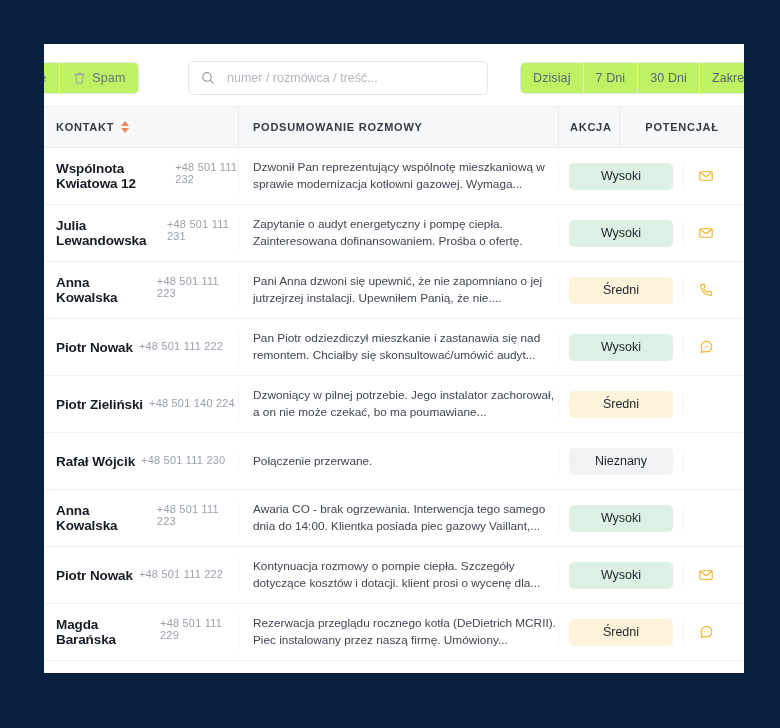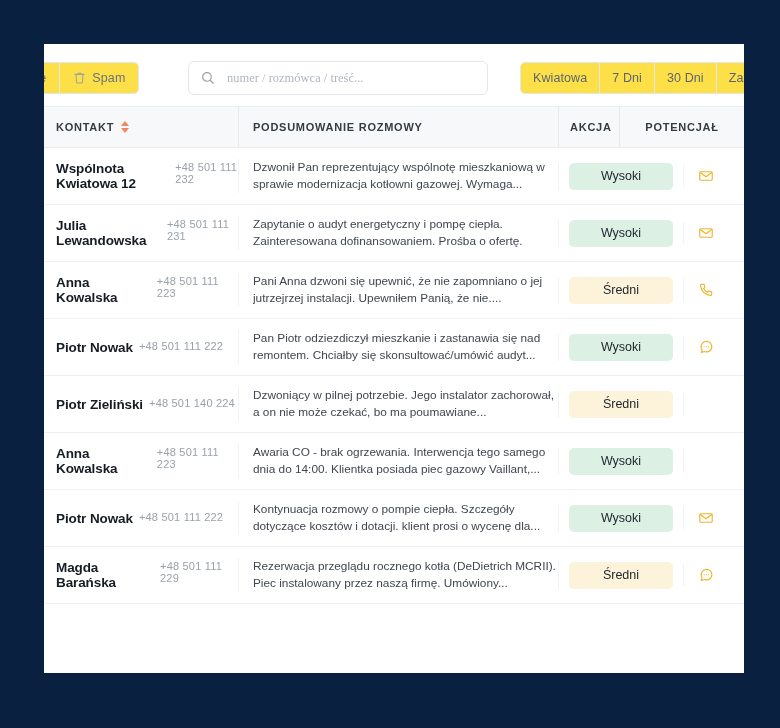--- a/index.html
+++ b/index.html
@@ -44,21 +44,21 @@
   .btn-group > .grp-btn + .grp-btn { border-left: 1px solid #e3e6ea; }
 
   .grp-btn {
     display: flex;
     align-items: center;
     justify-content: center;
     gap: 6px;
     padding: 0 13px;
     font-size: 12.5px;
     color: #6b7280;
-    background: #fde047;
+    background: #bef264;
     white-space: nowrap;
     cursor: pointer;
     letter-spacing: .1px;
   }
 
   
   #filter-group-left {
     position: absolute;
     left: -44px;
     top: 18px;
@@ -77,21 +77,21 @@
     display: flex;
     align-items: center;
     padding: 0 12px;
     background: #fff;
   }
   #search-input {
     border: none;
     outline: none;
     flex: 1;
     font-size: 12.5px;
-    font-family: Liberation Serif, serif;
+    font-family: Liberation Sans, sans-serif;
     color: #3a4351;
     margin-left: 12px;
     background: transparent;
   }
   #search-input::placeholder { color: #b0b6bf; }
 
   
   #range-group {
     position: absolute;
     left: 476px;
@@ -232,21 +232,21 @@
         <svg width="14" height="14" viewBox="0 0 15 15" fill="none" stroke="#9aa1ab" stroke-width="1.3" stroke-linecap="round">
           <circle cx="6.4" cy="6.4" r="4.6"></circle>
           <path d="M9.9 9.9l3.2 3.2"></path>
         </svg>
       </span>
       <input id="search-input" type="text" placeholder="numer / rozmówca / treść..." style="">
     </div>
 
     <div class="btn-group" id="range-group">
       <div class="grp-btn">
-        <span>Kwiatowa</span>
+        <span>Dzisiaj</span>
       </div>
       <div class="grp-btn">
         <span>7 Dni</span>
       </div>
       <div class="grp-btn">
         <span>30 Dni</span>
       </div>
       <div class="grp-btn">
         <span>Zakres</span>
       </div>
@@ -377,20 +377,37 @@
           <div class="cell col-potential">
             <span class="badge medium">Średni</span>
           </div>
           <div class="cell col-action">
             <span class="action-empty"></span>
           </div>
         </div>
         <div class="row">
           <div class="cell col-contact">
             <div class="contact-block">
+              <span class="contact-name">Rafał Wójcik</span>
+              <span class="contact-phone">+48 501 111 230</span>
+            </div>
+          </div>
+          <div class="cell col-summary">
+            <span class="summary-text">Połączenie przerwane.</span>
+          </div>
+          <div class="cell col-potential">
+            <span class="badge unknown">Nieznany</span>
+          </div>
+          <div class="cell col-action">
+            <span class="action-empty"></span>
+          </div>
+        </div>
+        <div class="row">
+          <div class="cell col-contact">
+            <div class="contact-block">
               <span class="contact-name">Anna Kowalska</span>
               <span class="contact-phone">+48 501 111 223</span>
             </div>
           </div>
           <div class="cell col-summary">
             <span class="summary-text">Awaria CO - brak ogrzewania. Interwencja tego samego dnia do 14:00. Klientka posiada piec gazowy Vaillant,...</span>
           </div>
           <div class="cell col-potential">
             <span class="badge high">Wysoki</span>
           </div>

